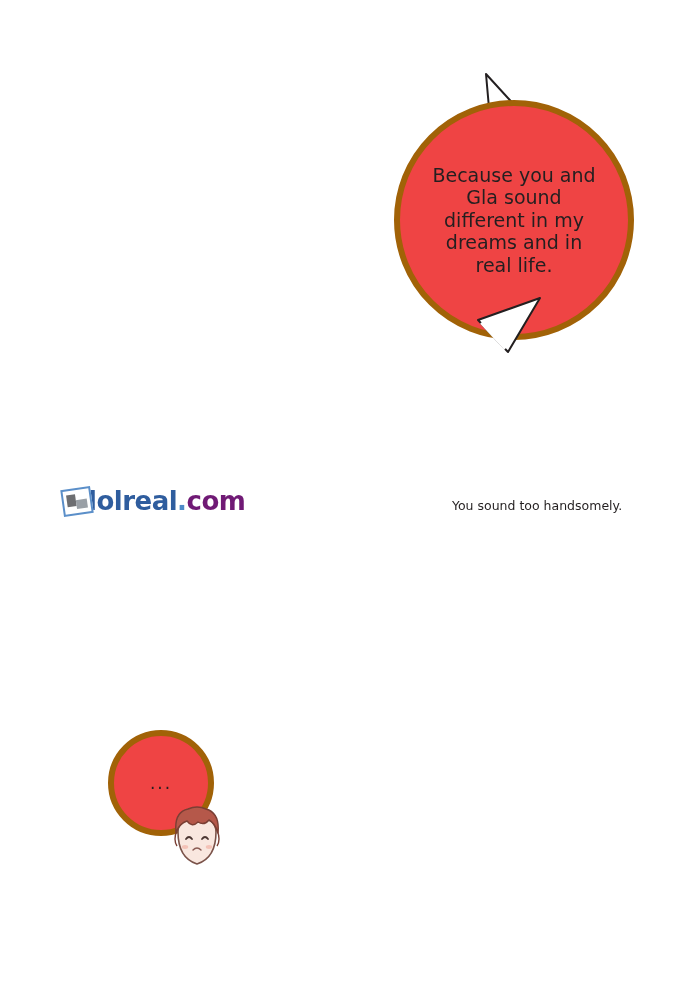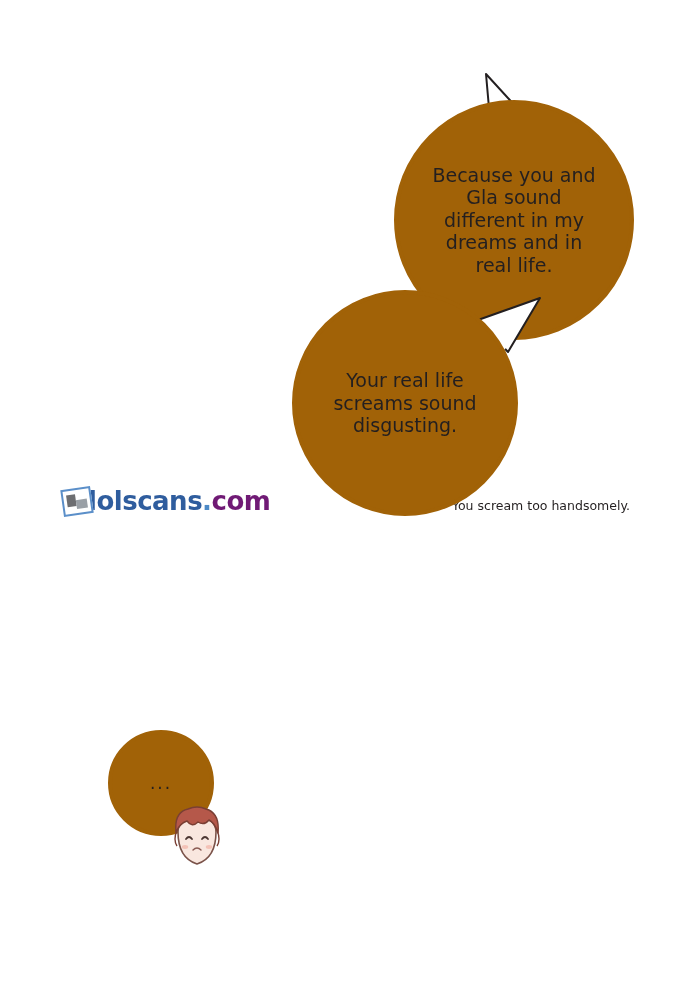--- a/index.html
+++ b/index.html
@@ -16,23 +16,23 @@
     height: 1000px;
     background: #ffffff;
     overflow: hidden;
     margin: 0 auto;
   }
 
   
   .bubble {
     position: absolute;
     box-sizing: border-box;
-    border: 4px solid #a16207;
+    border: 6px solid #a16207;
     border-radius: 50%;
-    background: #a16207;
+    background: #ef4444;
     display: flex;
     align-items: center;
     justify-content: center;
     text-align: center;
     color: #231f20;
     line-height: 1.18;
   }
 
   #bubble-top {
     left: 394px;
@@ -169,30 +169,27 @@
 
   <div class="bubble" id="bubble-top">
     <span class="bubble-text">Because you and Gla sound different in my dreams and in real life.</span>
   </div>
 
   <svg class="tail" id="tail-bottom" width="80" height="70" viewBox="0 0 80 70">
     <path d="M10 30 L72 8 L40 62 Z" fill="#ffffff" stroke="#231f20" stroke-width="2" stroke-linejoin="round"></path>
     <path d="M14 32 L38 58" stroke="#ffffff" stroke-width="5"></path>
   </svg>
 
-  <div class="bubble" id="bubble-bottom">
-    <span class="bubble-text">Your real life screams sound disgusting.</span>
-  </div>
-
-  <div id="caption">You scream too handsomely.</div>
+
+  <div id="caption">You sound too handsomely.</div>
 
   <div id="watermark">
     <span class="wm-mark"></span>
     <span class="wm-lol">lol</span>
-    <span class="wm-scans">scans</span>
+    <span class="wm-scans">real</span>
     <span class="wm-dot">.</span>
     <span class="wm-com">com</span>
   </div>
 
   <div class="bubble" id="bubble-small">
     <span>...</span>
   </div>
 
   <svg id="chibi" viewBox="0 0 58 66">
 

